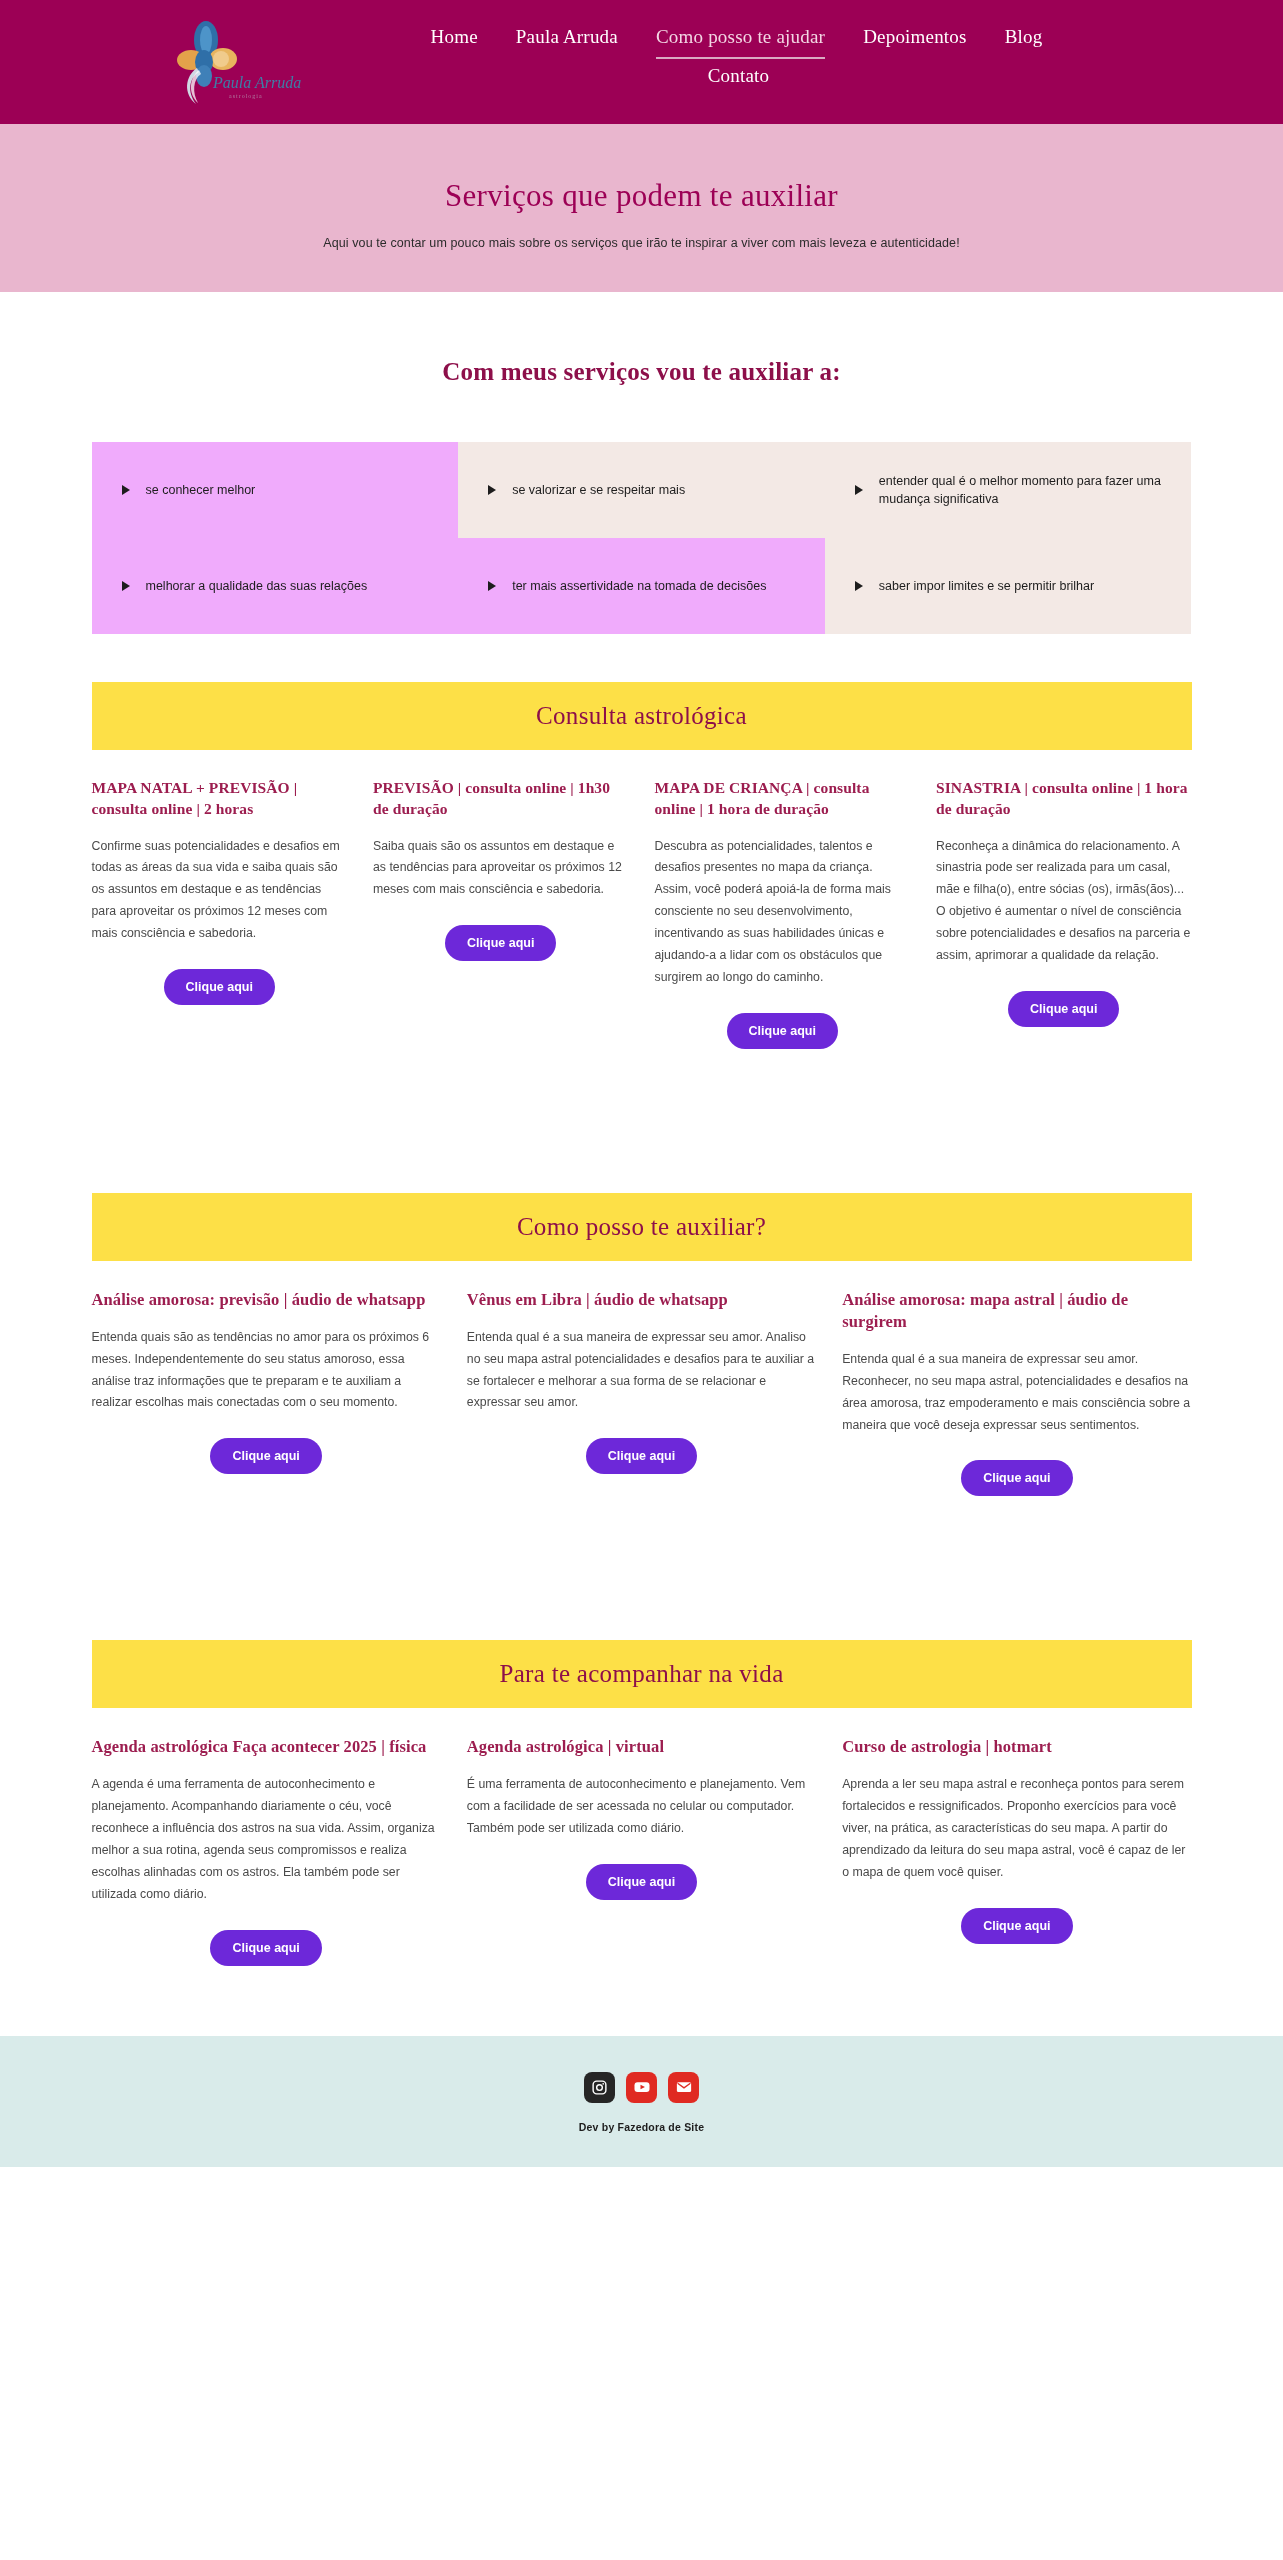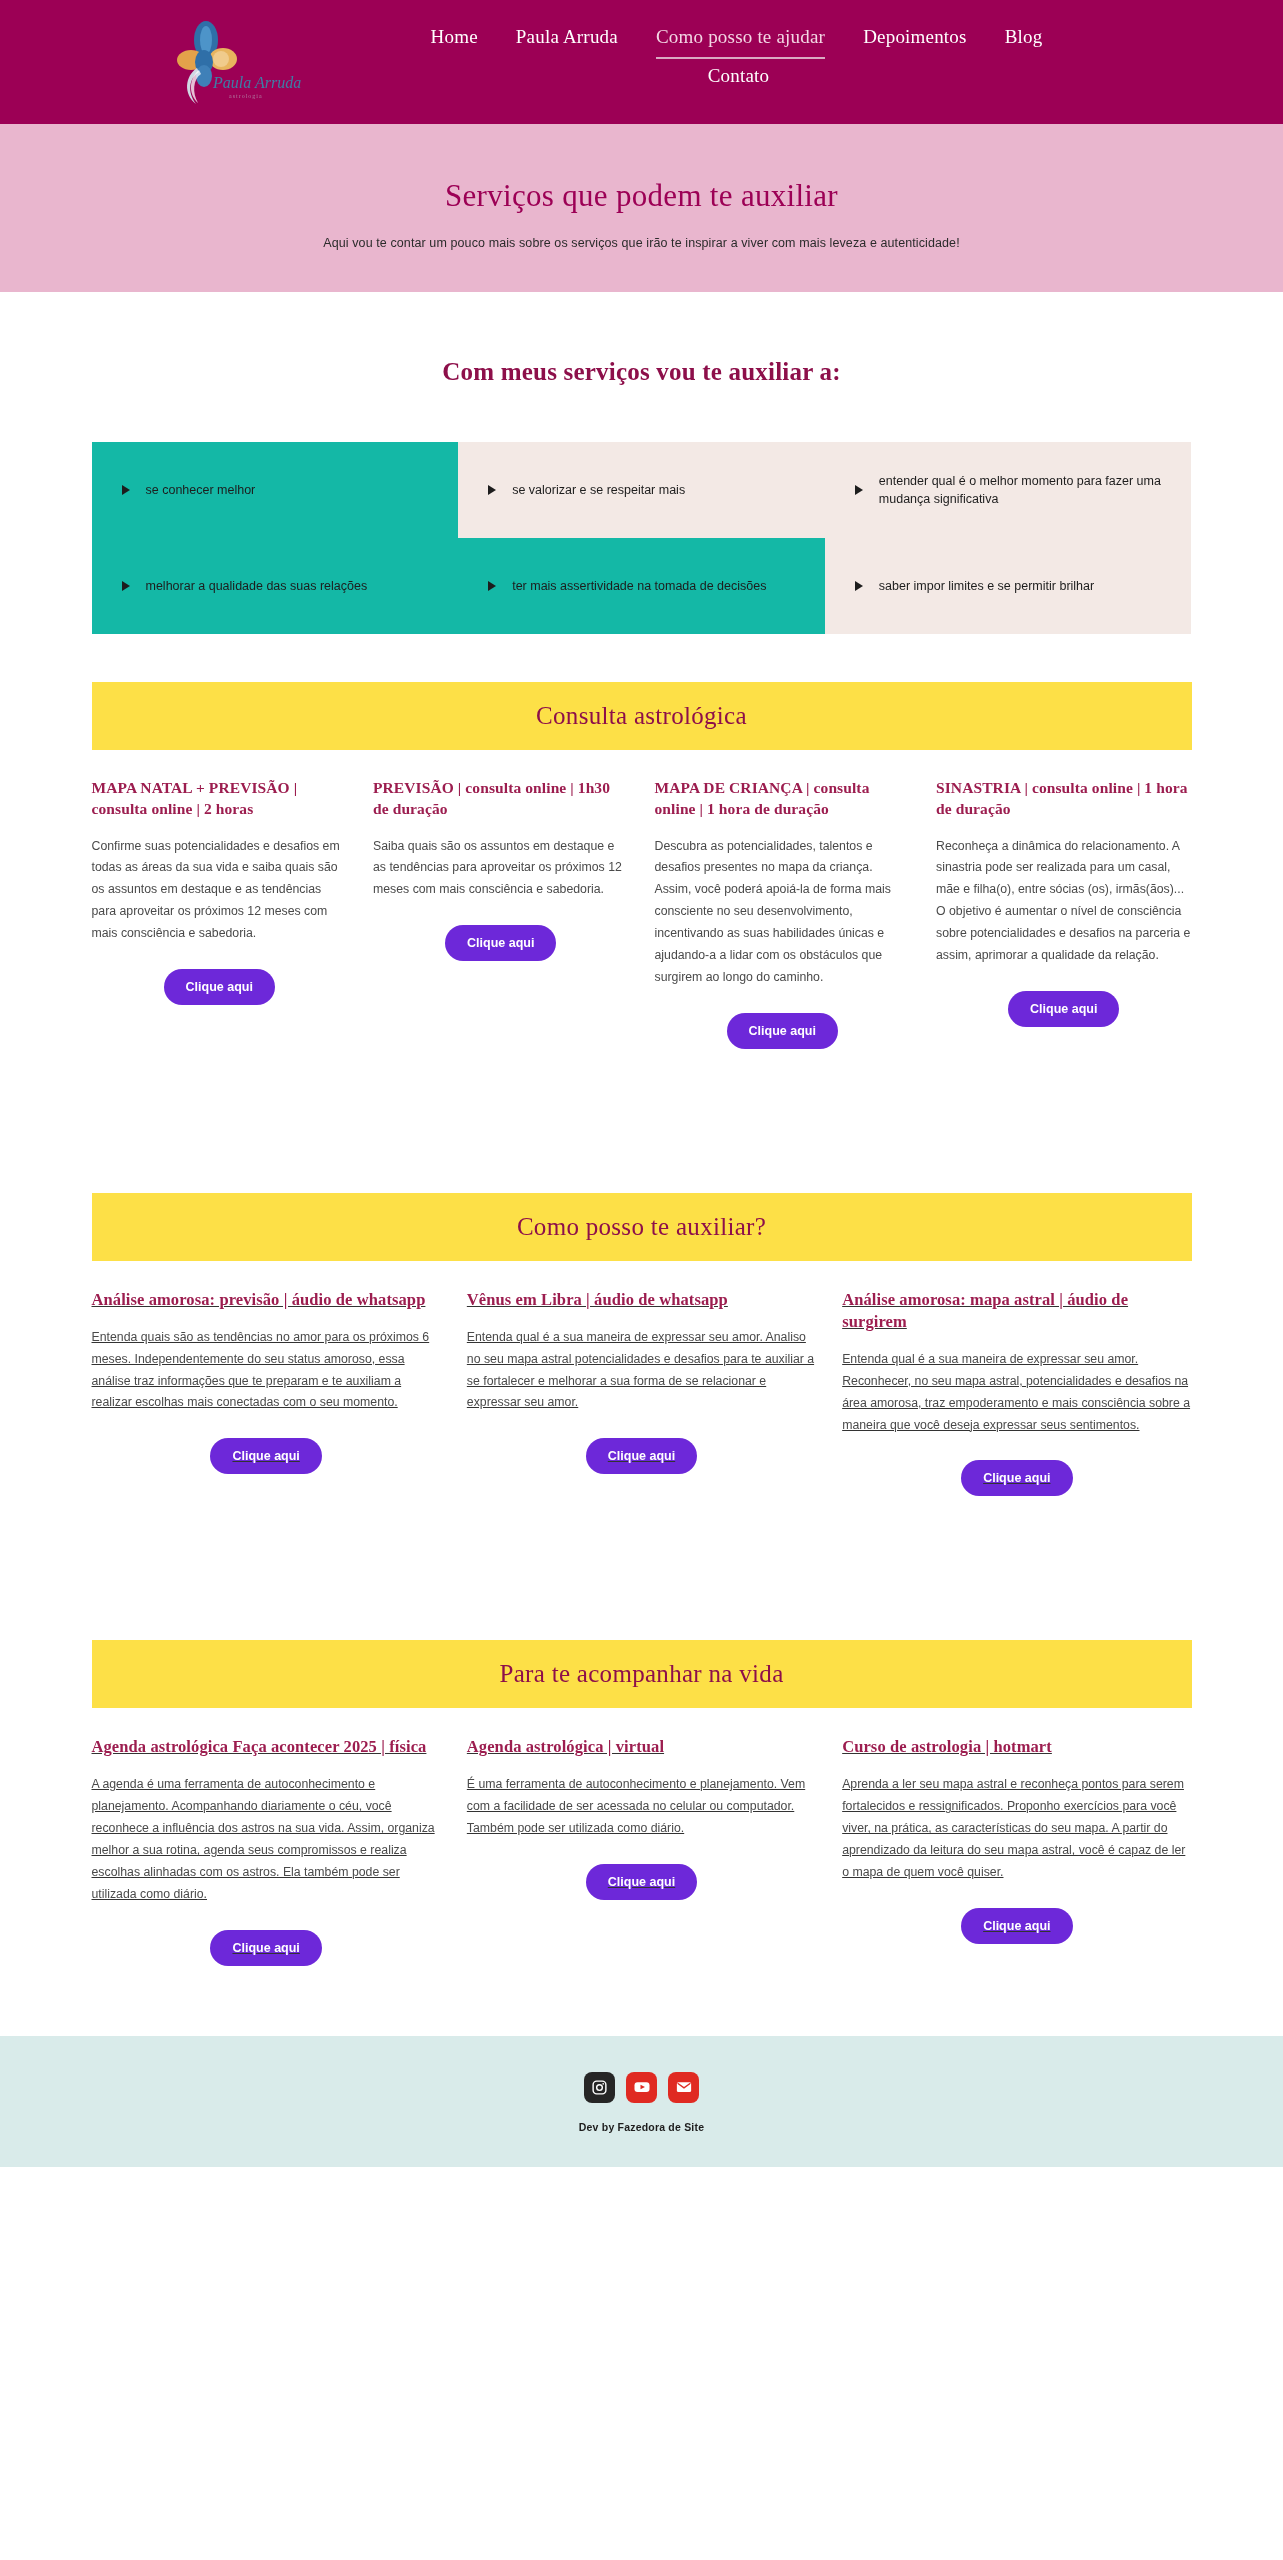--- a/index.html
+++ b/index.html
@@ -100,21 +100,21 @@
     display: grid;
     grid-template-columns: repeat(3, 1fr);
     grid-auto-rows: 96px;
   }
   .bcell {
     display: flex;
     align-items: center;
     padding: 0 24px 0 30px;
     gap: 16px;
   }
-  .bcell.pink  { background: #14b8a6; }
+  .bcell.pink  { background: #f0abfc; }
   .bcell.cream { background: #f3e9e5; }
   .bullet {
     flex: 0 0 auto;
     width: 0; height: 0;
     border-left: 8px solid #1d1d1d;
     border-top: 5.5px solid transparent;
     border-bottom: 5.5px solid transparent;
   }
   .bcell span.btext {
     font-size: 12.5px;
@@ -140,21 +140,21 @@
     letter-spacing: .3px;
   }
 
   
   .cards {
     display: grid;
     gap: 0 26px;
     padding-top: 28px;
   }
   .cards.cols4 { grid-template-columns: repeat(4, 1fr); }
-  .cards.cols3 { grid-template-columns: repeat(3, 1fr); text-decoration: underline; }
+  .cards.cols3 { grid-template-columns: repeat(3, 1fr); }
 
   .card { display: flex; flex-direction: column; }
   .card h3 {
     font-family: "Liberation Serif", serif;
     color: #9c1d4f;
     font-size: 15.5px;
     font-weight: 700;
     line-height: 1.34;
     letter-spacing: .1px;
   }

